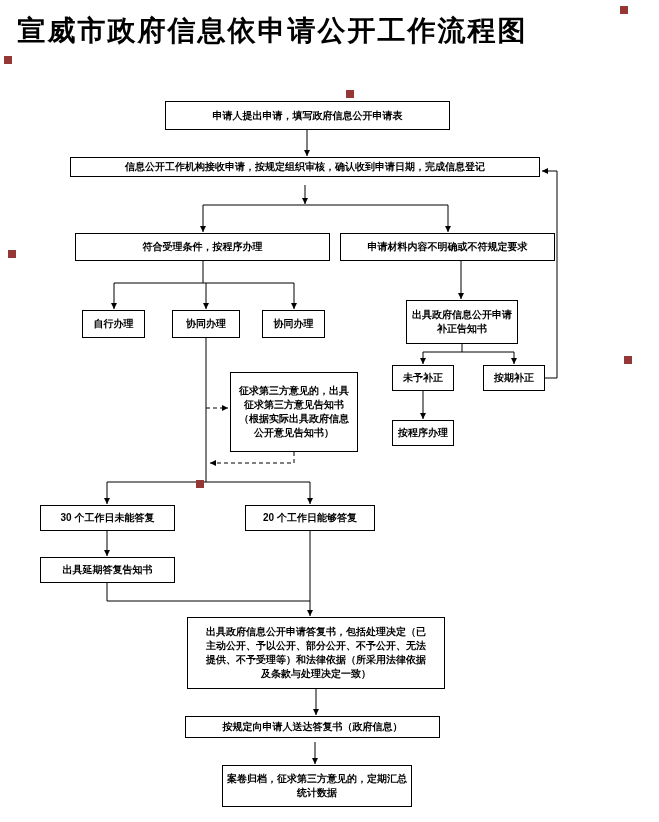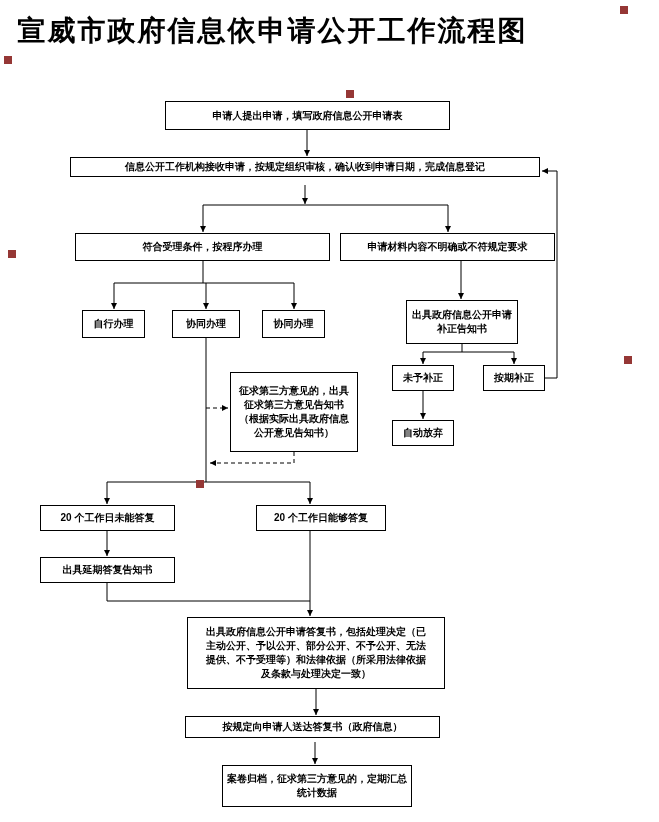--- a/index.html
+++ b/index.html
@@ -67,24 +67,24 @@
   <div class="node" style="left:165px;top:101px;width:285px;height:29px">申请人提出申请，填写政府信息公开申请表</div>
   <div class="node" style="left:70px;top:157px;width:470px;height:20px">信息公开工作机构接收申请，按规定组织审核，确认收到申请日期，完成信息登记</div>
   <div class="node" style="left:75px;top:233px;width:255px;height:28px">符合受理条件，按程序办理</div>
   <div class="node" style="left:340px;top:233px;width:215px;height:28px">申请材料内容不明确或不符规定要求</div>
   <div class="node" style="left:82px;top:310px;width:63px;height:28px">自行办理</div>
   <div class="node" style="left:172px;top:310px;width:68px;height:28px">协同办理</div>
   <div class="node" style="left:262px;top:310px;width:63px;height:28px">协同办理</div>
   <div class="node" style="left:406px;top:300px;width:112px;height:44px">出具政府信息公开申请补正告知书</div>
   <div class="node" style="left:392px;top:365px;width:62px;height:26px">未予补正</div>
   <div class="node" style="left:483px;top:365px;width:62px;height:26px">按期补正</div>
-  <div class="node" style="left:392px;top:420px;width:62px;height:26px">自动放弃</div>
+  <div class="node" style="left:392px;top:420px;width:62px;height:26px">按程序办理</div>
   <div class="node" style="left:230px;top:372px;width:128px;height:80px">征求第三方意见的，出具征求第三方意见告知书（根据实际出具政府信息公开意见告知书）</div>
-  <div class="node" style="left:40px;top:505px;width:135px;height:26px">20 个工作日未能答复</div>
-  <div class="node" style="left:256px;top:505px;width:130px;height:26px">20 个工作日能够答复</div>
+  <div class="node" style="left:40px;top:505px;width:135px;height:26px">30 个工作日未能答复</div>
+  <div class="node" style="left:245px;top:505px;width:130px;height:26px">20 个工作日能够答复</div>
   <div class="node" style="left:40px;top:557px;width:135px;height:26px">出具延期答复告知书</div>
   <div class="node" style="left:187px;top:617px;width:258px;height:72px;padding:1px 15px">出具政府信息公开申请答复书，包括处理决定（已主动公开、予以公开、部分公开、不予公开、无法提供、不予受理等）和法律依据（所采用法律依据及条款与处理决定一致）</div>
   <div class="node" style="left:185px;top:716px;width:255px;height:22px">按规定向申请人送达答复书（政府信息）</div>
   <div class="node" style="left:222px;top:765px;width:190px;height:42px;padding:1px 2px">案卷归档，征求第三方意见的，定期汇总统计数据</div>
 
   <div class="marker" style="left:4px;top:56px"></div>
   <div class="marker" style="left:346px;top:90px"></div>
   <div class="marker" style="left:620px;top:6px"></div>
   <div class="marker" style="left:8px;top:250px"></div>
   <div class="marker" style="left:624px;top:356px"></div>

